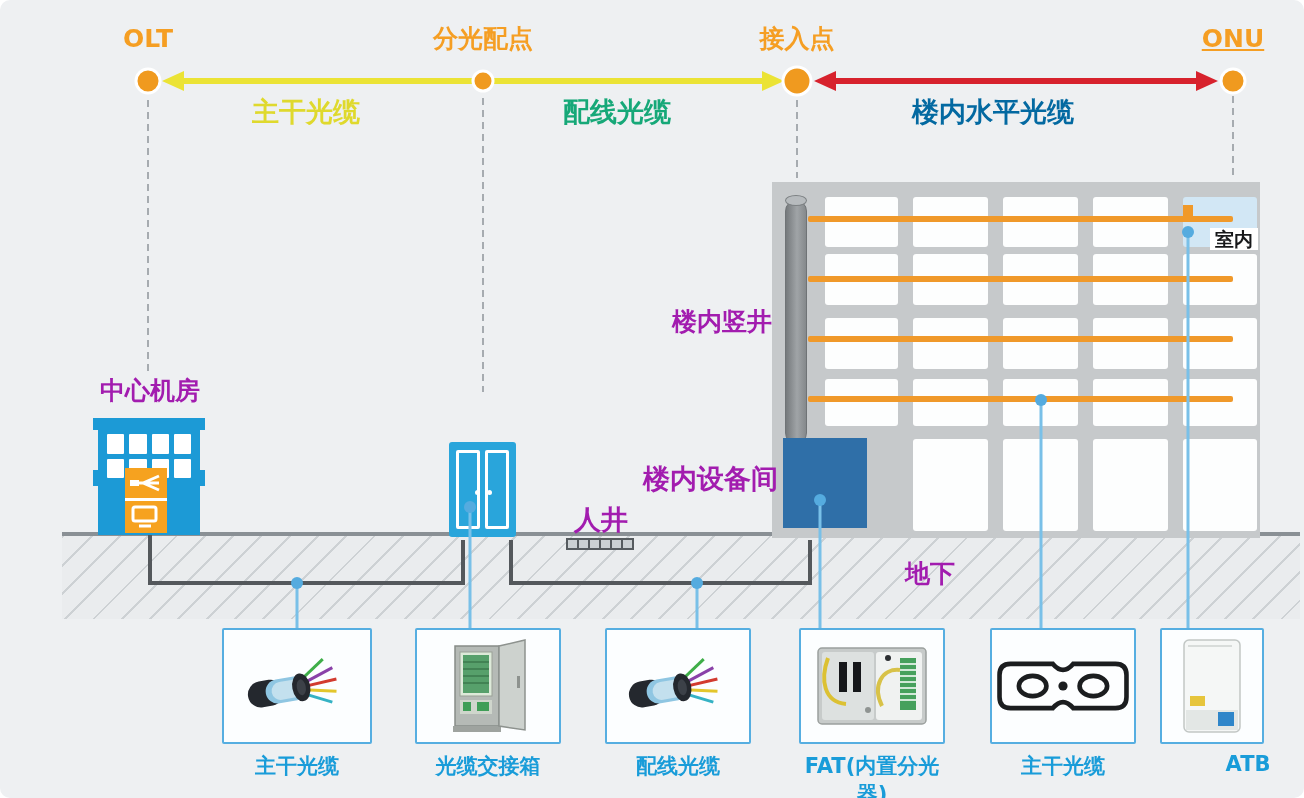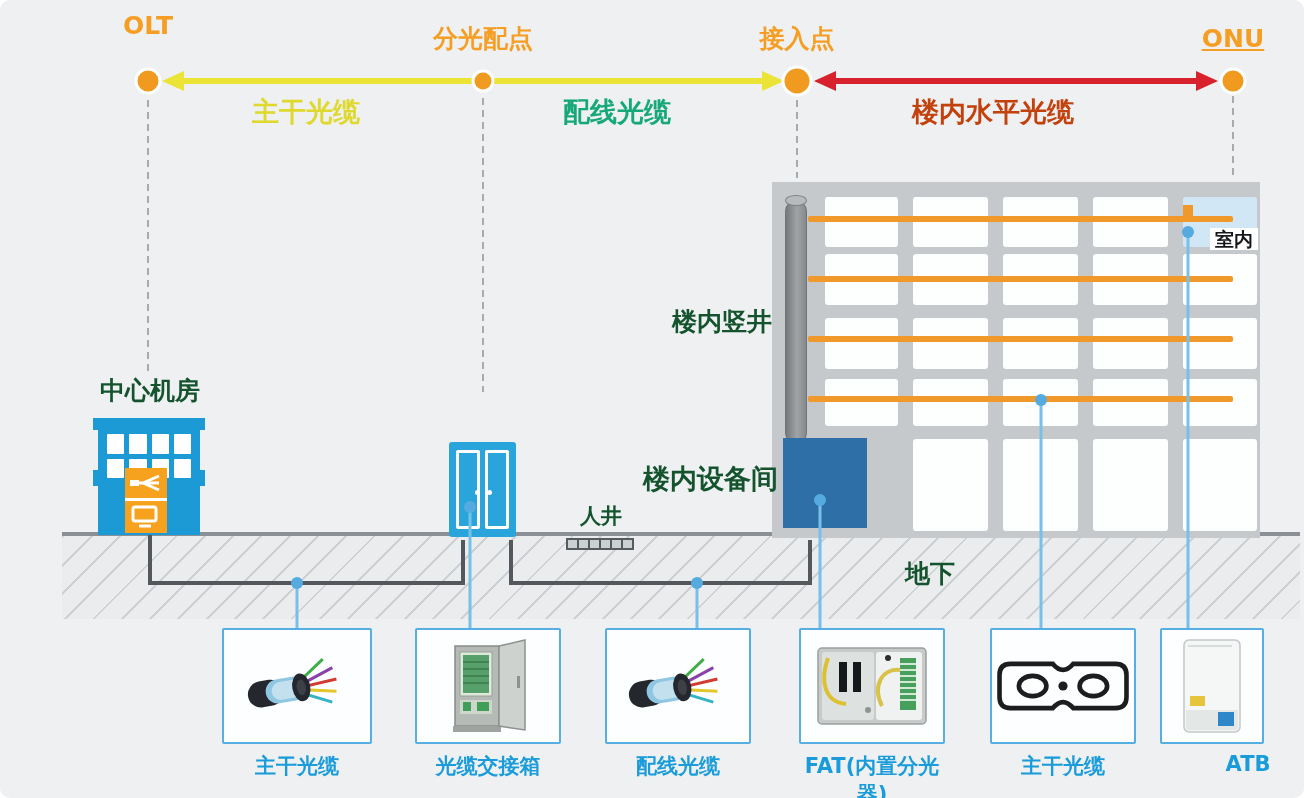--- a/index.html
+++ b/index.html
@@ -1,18 +1,18 @@
 <!DOCTYPE html>
 <html><head>
 <meta charset="utf-8">
 <style>
   html,body{margin:0;padding:0;background:#ffffff;}
   .canvas{position:relative;width:1304px;height:798px;background:#eef0f2;border-radius:10px;
           overflow:hidden;font-family:"DejaVu Sans","Liberation Sans",sans-serif;}
-  .lbl{position:absolute;font-weight:bold;color:#14532d;text-align:center;line-height:1.15;}
+  .lbl{position:absolute;font-weight:bold;color:#a21caf;text-align:center;line-height:1.15;}
   .node-lbl{color:#f59e23;font-size:25px;}
   .seg-lbl{font-size:27px;}
   
   .groundline{position:absolute;left:62px;top:532px;width:1238px;height:4px;background:#8a9095;}
   .bldg-underline{position:absolute;left:772px;top:532px;width:488px;height:6px;background:#54585c;}
   .hatch{position:absolute;left:62px;top:536px;width:1238px;height:83px;background-color:#eaecee;
          background-image:repeating-linear-gradient(135deg,#cdd1d4 0 2px,transparent 2px 20px);}
   
   .office{position:absolute;left:93px;top:418px;width:112px;height:117px;}
   .ob{position:absolute;background:#1c9ad6;}
@@ -57,28 +57,28 @@
         box-sizing:border-box;z-index:2;display:flex;align-items:center;justify-content:center;}
   .llab{position:absolute;top:752px;font-size:21px;font-weight:bold;color:#199cd9;text-align:center;z-index:2;}
   svg.overlay{position:absolute;left:0;top:0;z-index:3;pointer-events:none;}
   .z5{z-index:5;}
 </style>
 </head>
 <body>
 
 <div class="canvas">
 
-  <div class="lbl node-lbl" style="left:103px;top:12px;width:90px;">OLT</div>
+  <div class="lbl node-lbl" style="left:103px;top:25px;width:90px;">OLT</div>
   <div class="lbl node-lbl" style="left:712px;top:25px;width:170px;">接入点</div>
   <div class="lbl node-lbl" style="left:398px;top:25px;width:170px;">分光配点</div>
   <div class="lbl node-lbl" style="left:1183px;top:25px;width:100px;text-decoration:underline;">ONU</div>
 
   <div class="lbl seg-lbl" style="left:226px;top:96px;width:160px;color:#dfd92d;">主干光缆</div>
   <div class="lbl seg-lbl" style="left:537px;top:96px;width:160px;color:#16a878;">配线光缆</div>
-  <div class="lbl seg-lbl" style="left:888px;top:96px;width:210px;color:#c2410c;">楼内水平光缆</div>
+  <div class="lbl seg-lbl" style="left:888px;top:96px;width:210px;color:#0369a1;">楼内水平光缆</div>
 
   <div class="hatch"></div>
   <div class="groundline"></div>
   <div class="bldg-underline"></div>
   <div class="lbl" style="left:893px;top:560px;width:74px;font-size:25px;z-index:5;">地下</div>
 
   <div class="lbl z5" style="left:88px;top:377px;width:124px;font-size:25px;">中心机房</div>
   <div class="office">
     <div class="ob ob-roof"></div>
     <div class="ob ob-body"></div>
@@ -107,21 +107,21 @@
     </div>
   </div>
 
   <div class="cabinet">
     <div class="cab-door" style="left:7px;"></div>
     <div class="cab-door" style="left:36px;"></div>
     <div class="cab-handle" style="left:26px;"></div>
     <div class="cab-handle" style="left:38px;"></div>
   </div>
 
-  <div class="lbl z5" style="left:565px;top:504px;width:72px;font-size:21px;">人井</div>
+  <div class="lbl z5" style="left:565px;top:504px;width:72px;font-size:27px;">人井</div>
   <div class="manhole"></div>
 
   <div class="lbl z5" style="left:652px;top:308px;width:120px;font-size:25px;text-align:right;">楼内竖井</div>
   <div class="lbl z5" style="left:628px;top:463px;width:150px;font-size:27px;text-align:right;">楼内设备间</div>
   <div class="building">
     <div id="bwin-holder">
         <div class="bwin" style="left: 53px; top: 15px; width: 73px; height: 50px;"></div>
         <div class="bwin" style="left: 141px; top: 15px; width: 75px; height: 50px;"></div>
         <div class="bwin" style="left: 231px; top: 15px; width: 75px; height: 50px;"></div>
         <div class="bwin" style="left: 321px; top: 15px; width: 75px; height: 50px;"></div>

